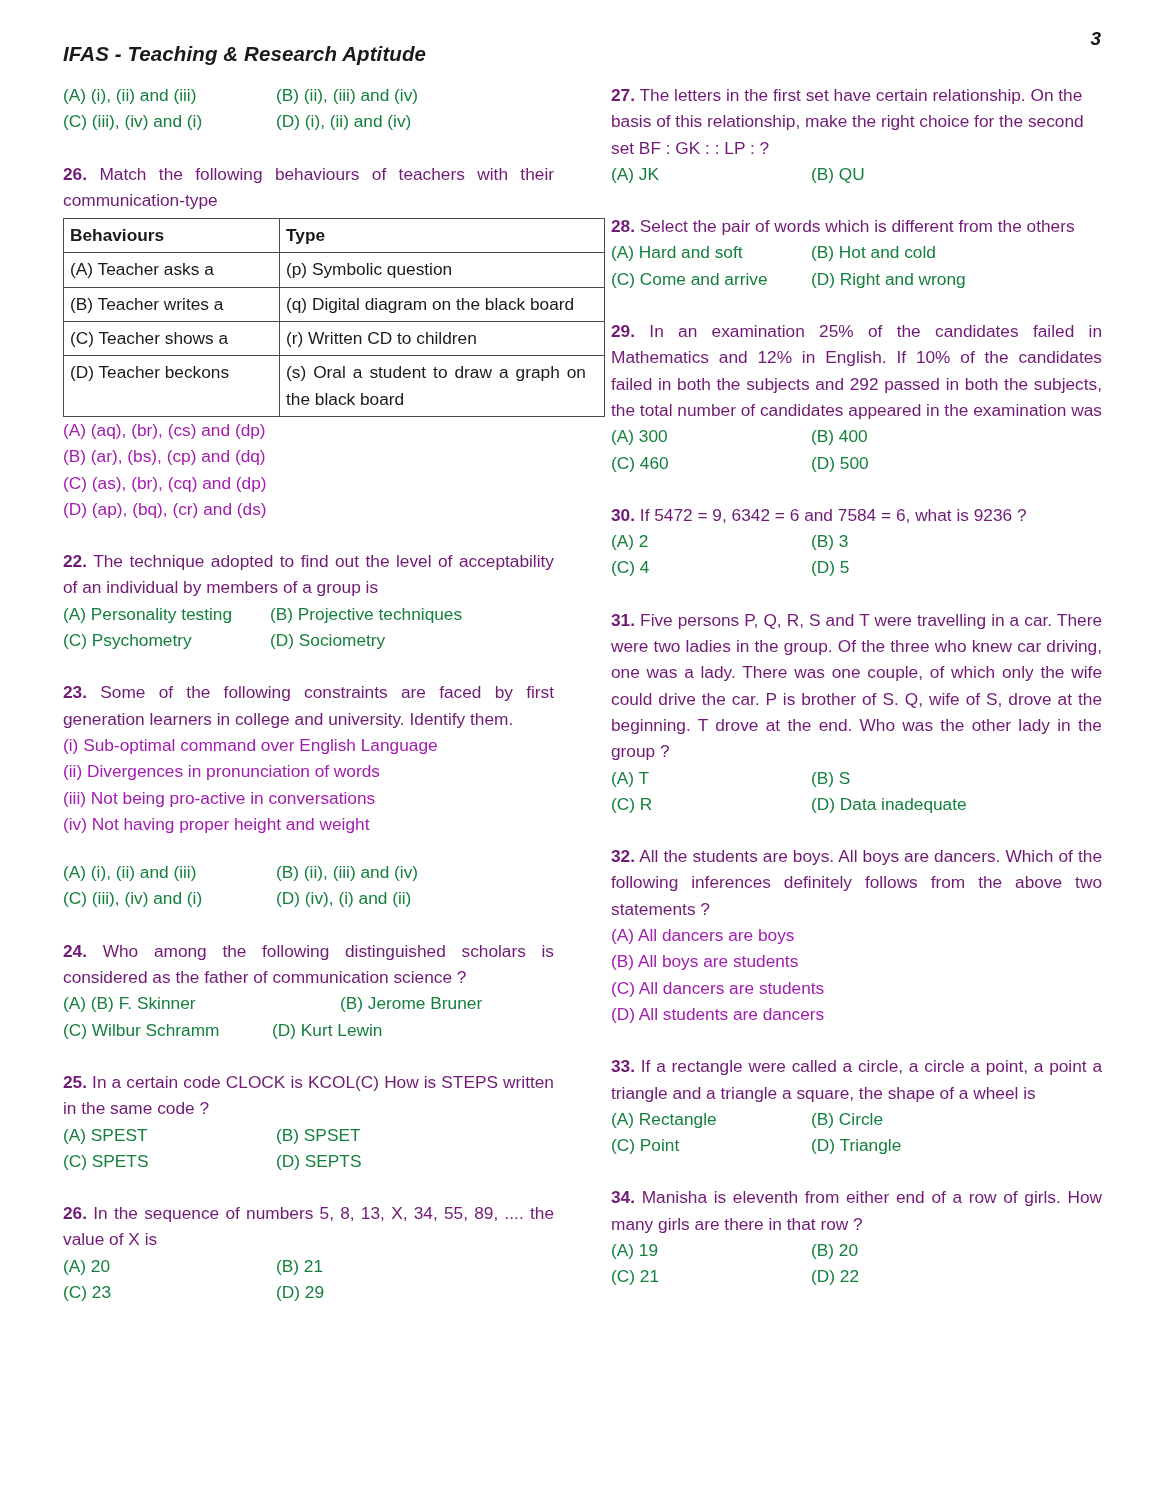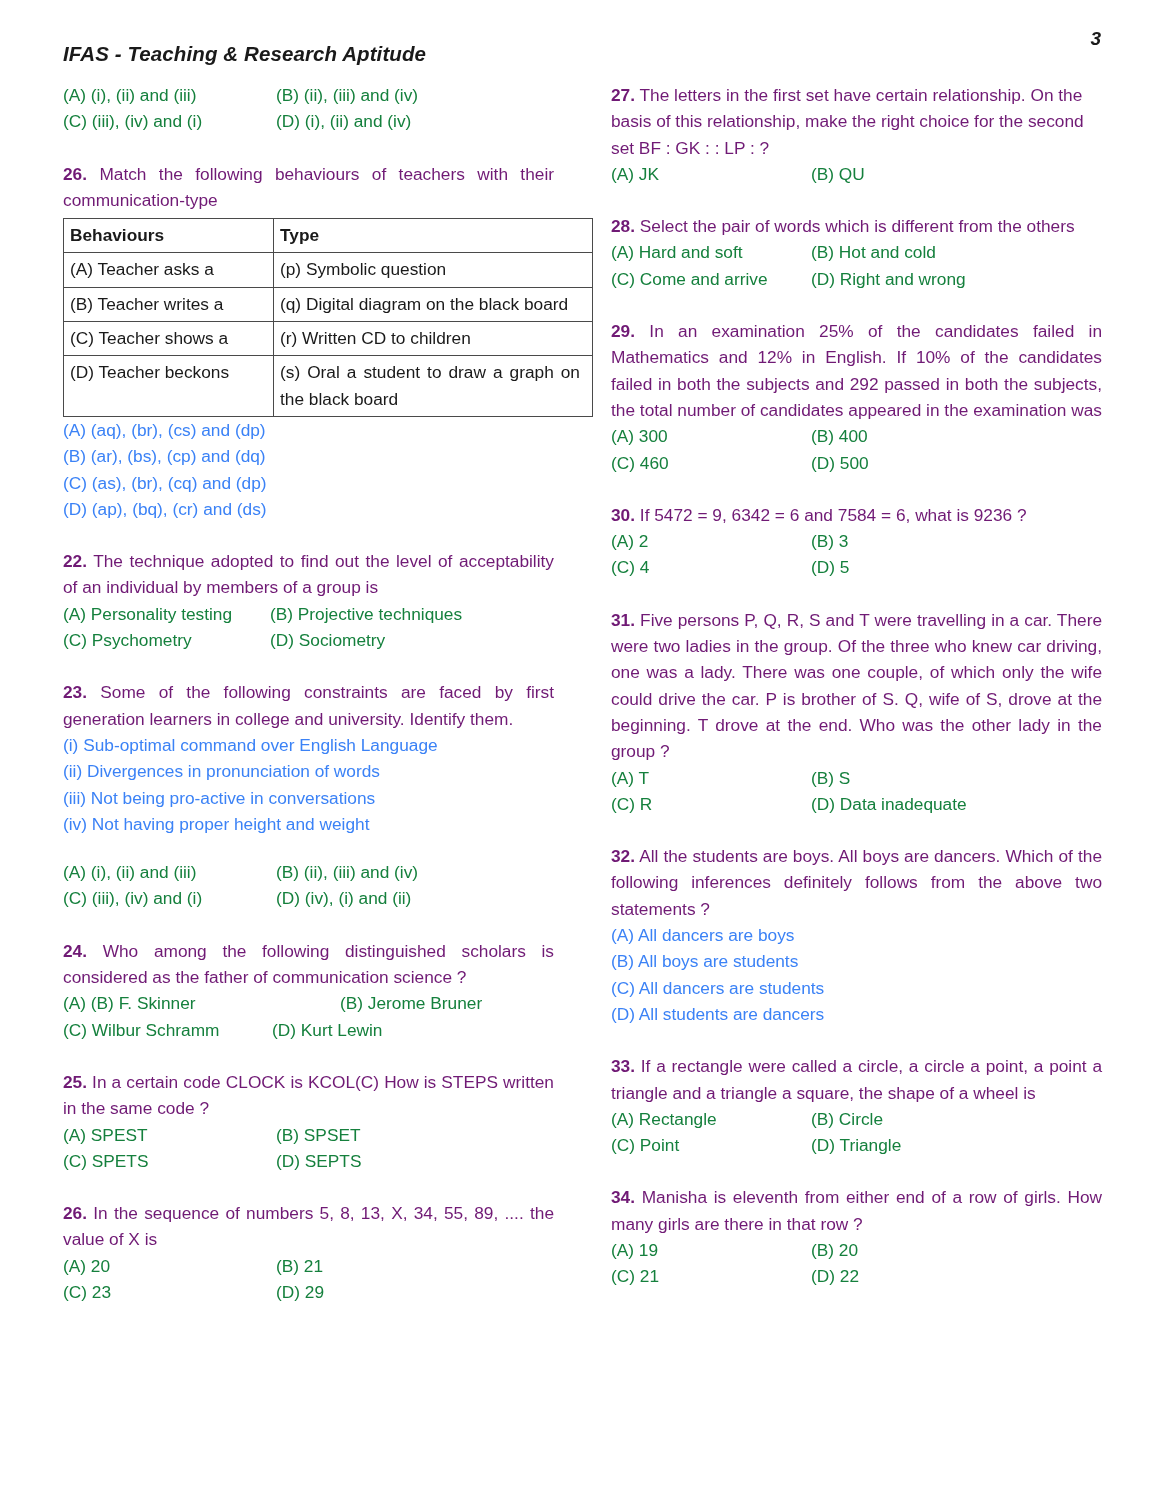--- a/index.html
+++ b/index.html
@@ -95,35 +95,35 @@
   .b-207 { left: 207px; }
   .b-277 { left: 277px; }
   .b-200 { left: 200px; }
   .b-209 { left: 209px; }
 
   
   .optline {
     font-size: 17.3px;
     line-height: 26.3px;
     white-space: nowrap;
-    color: #3b82f6;
+    color: #a21caf;
   }
 
   
   .matchtable {
     border-collapse: collapse;
     width: 491px;
     margin-top: 5px;
     table-layout: fixed;
     font-size: 17.3px;
     color: #1a1a1a;
   }
   .matchtable td, .matchtable th {
     border: 1px solid #4a4a4a;
-    padding: 3px 12px 4px 6px;
+    padding: 3px 18px 4px 6px;
     vertical-align: top;
     line-height: 26.3px;
     font-weight: normal;
     text-align: left;
   }
   .matchtable th {
     font-weight: bold;
   }
   .matchtable .c1 { width: 191px; white-space: nowrap; }
   .matchtable .c2 { width: 300px; text-align: justify; text-justify: inter-word; }

